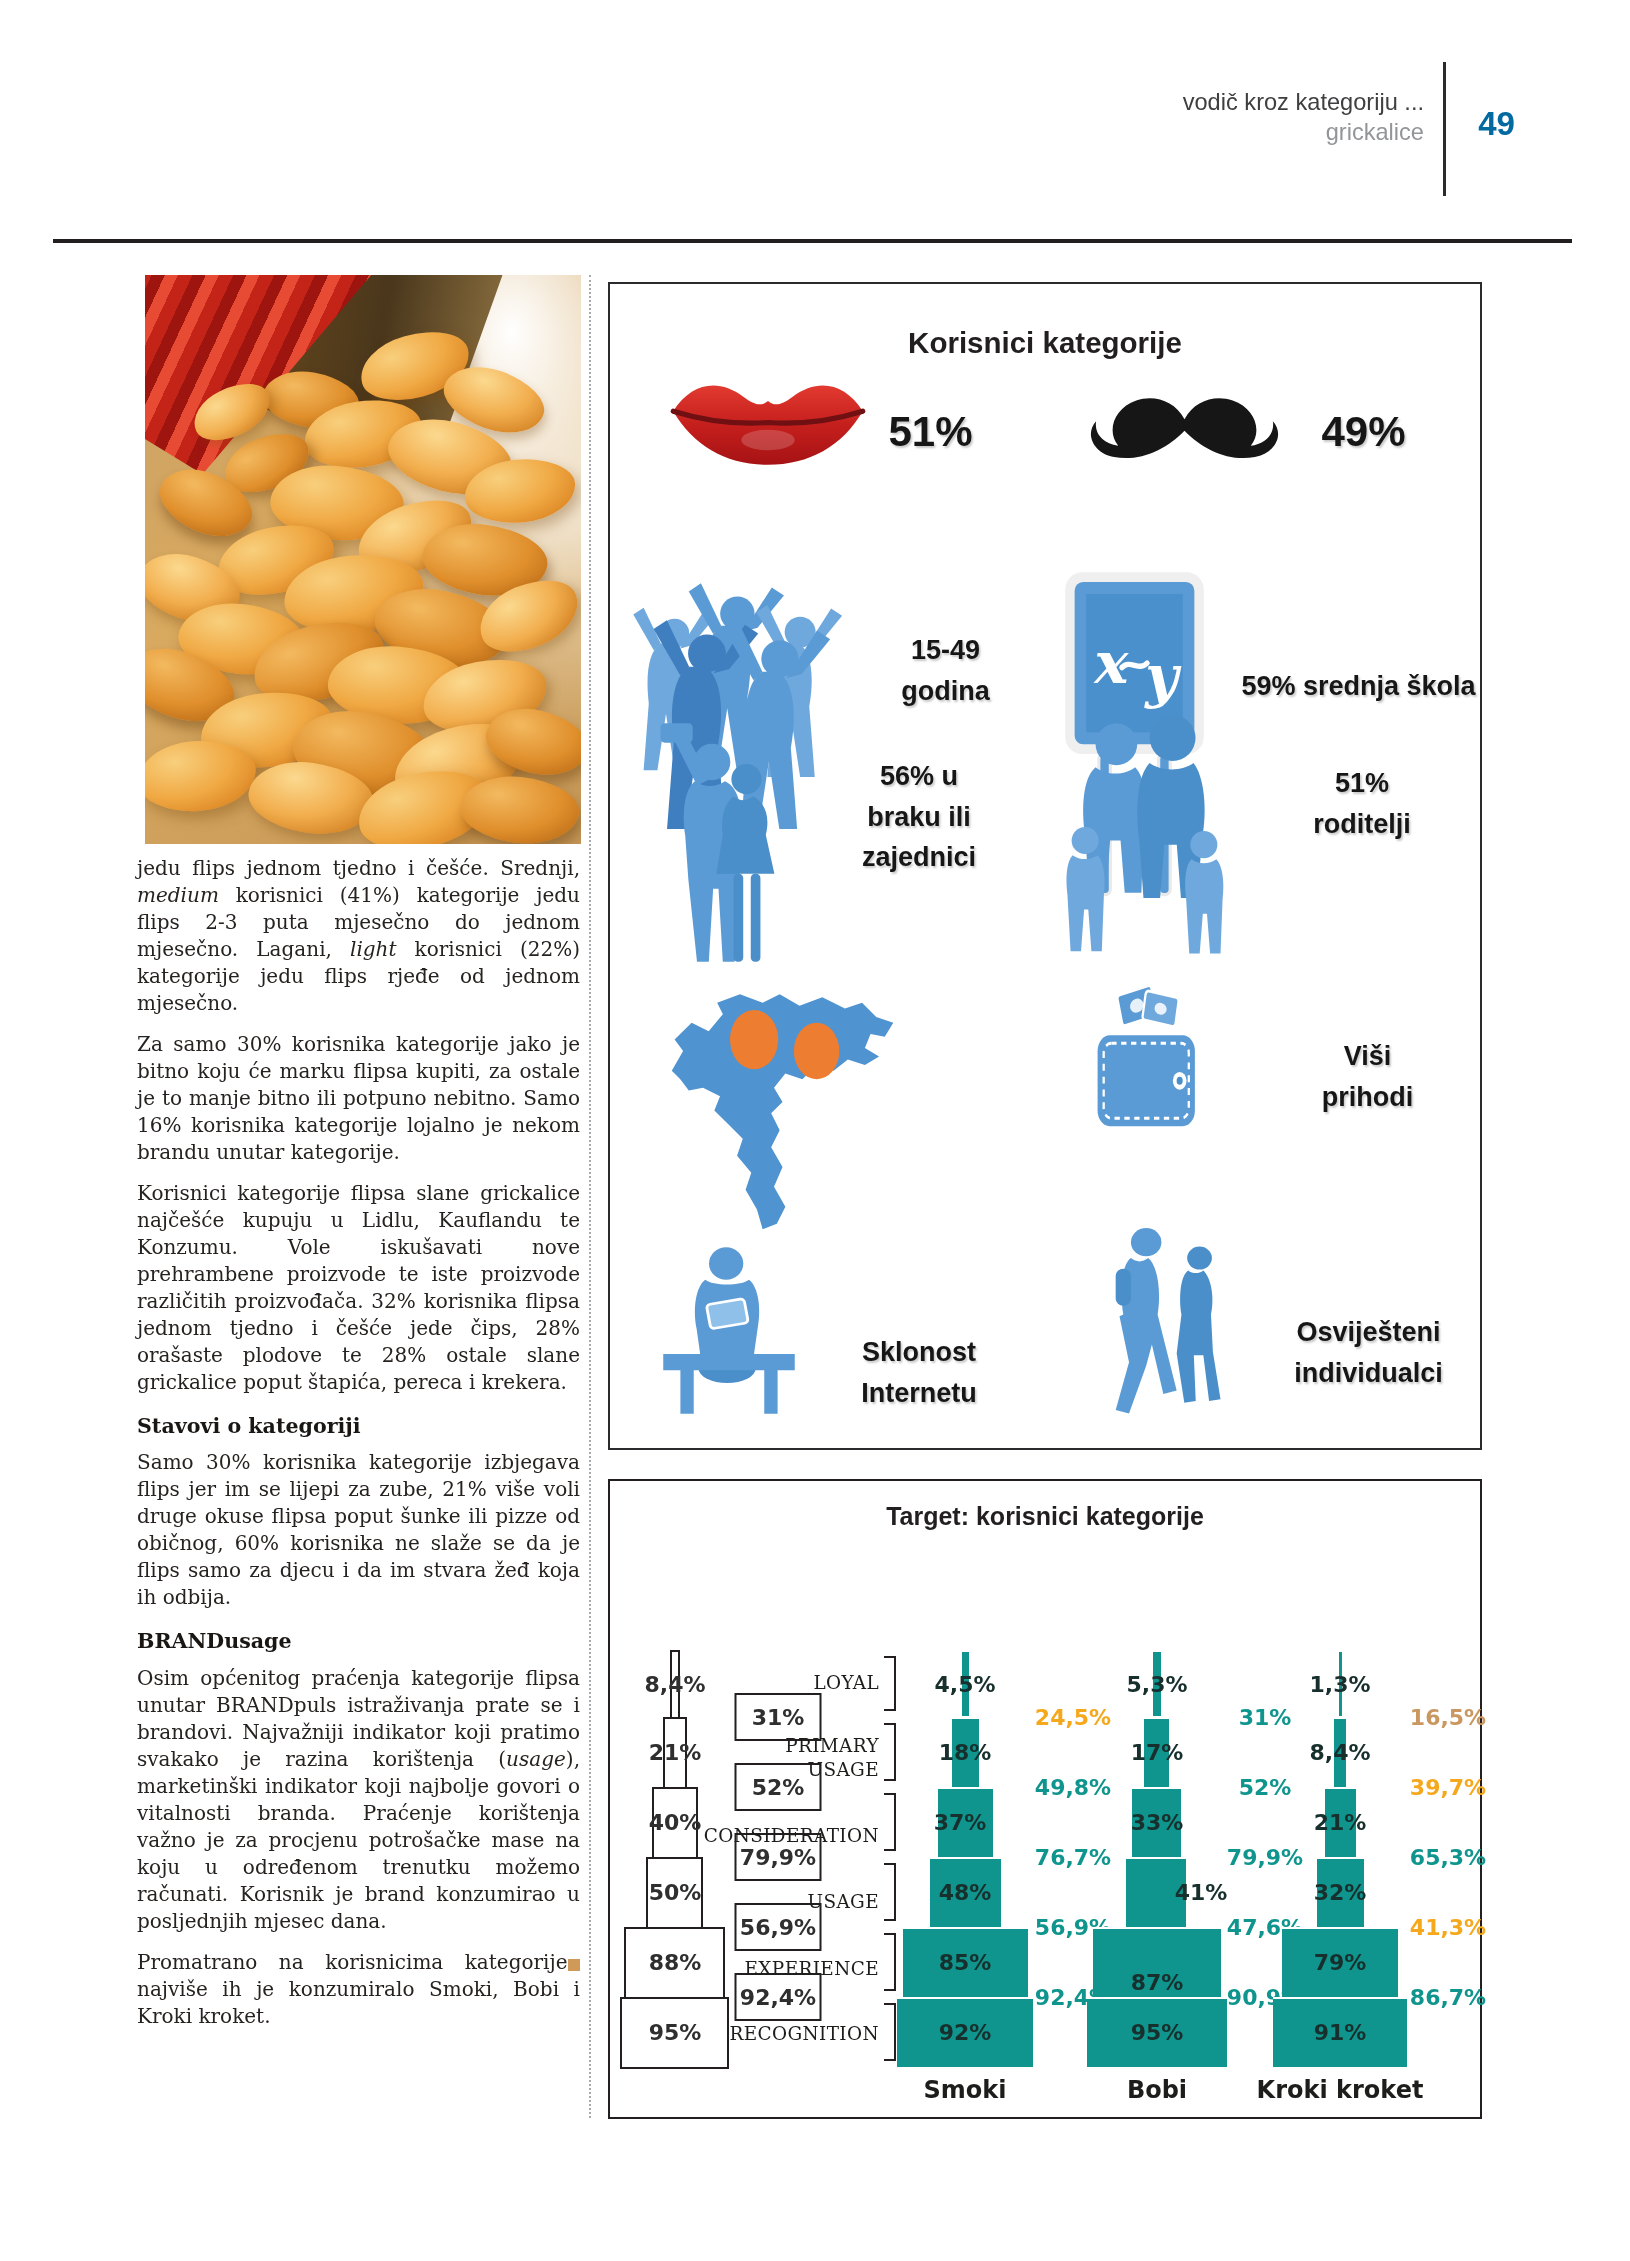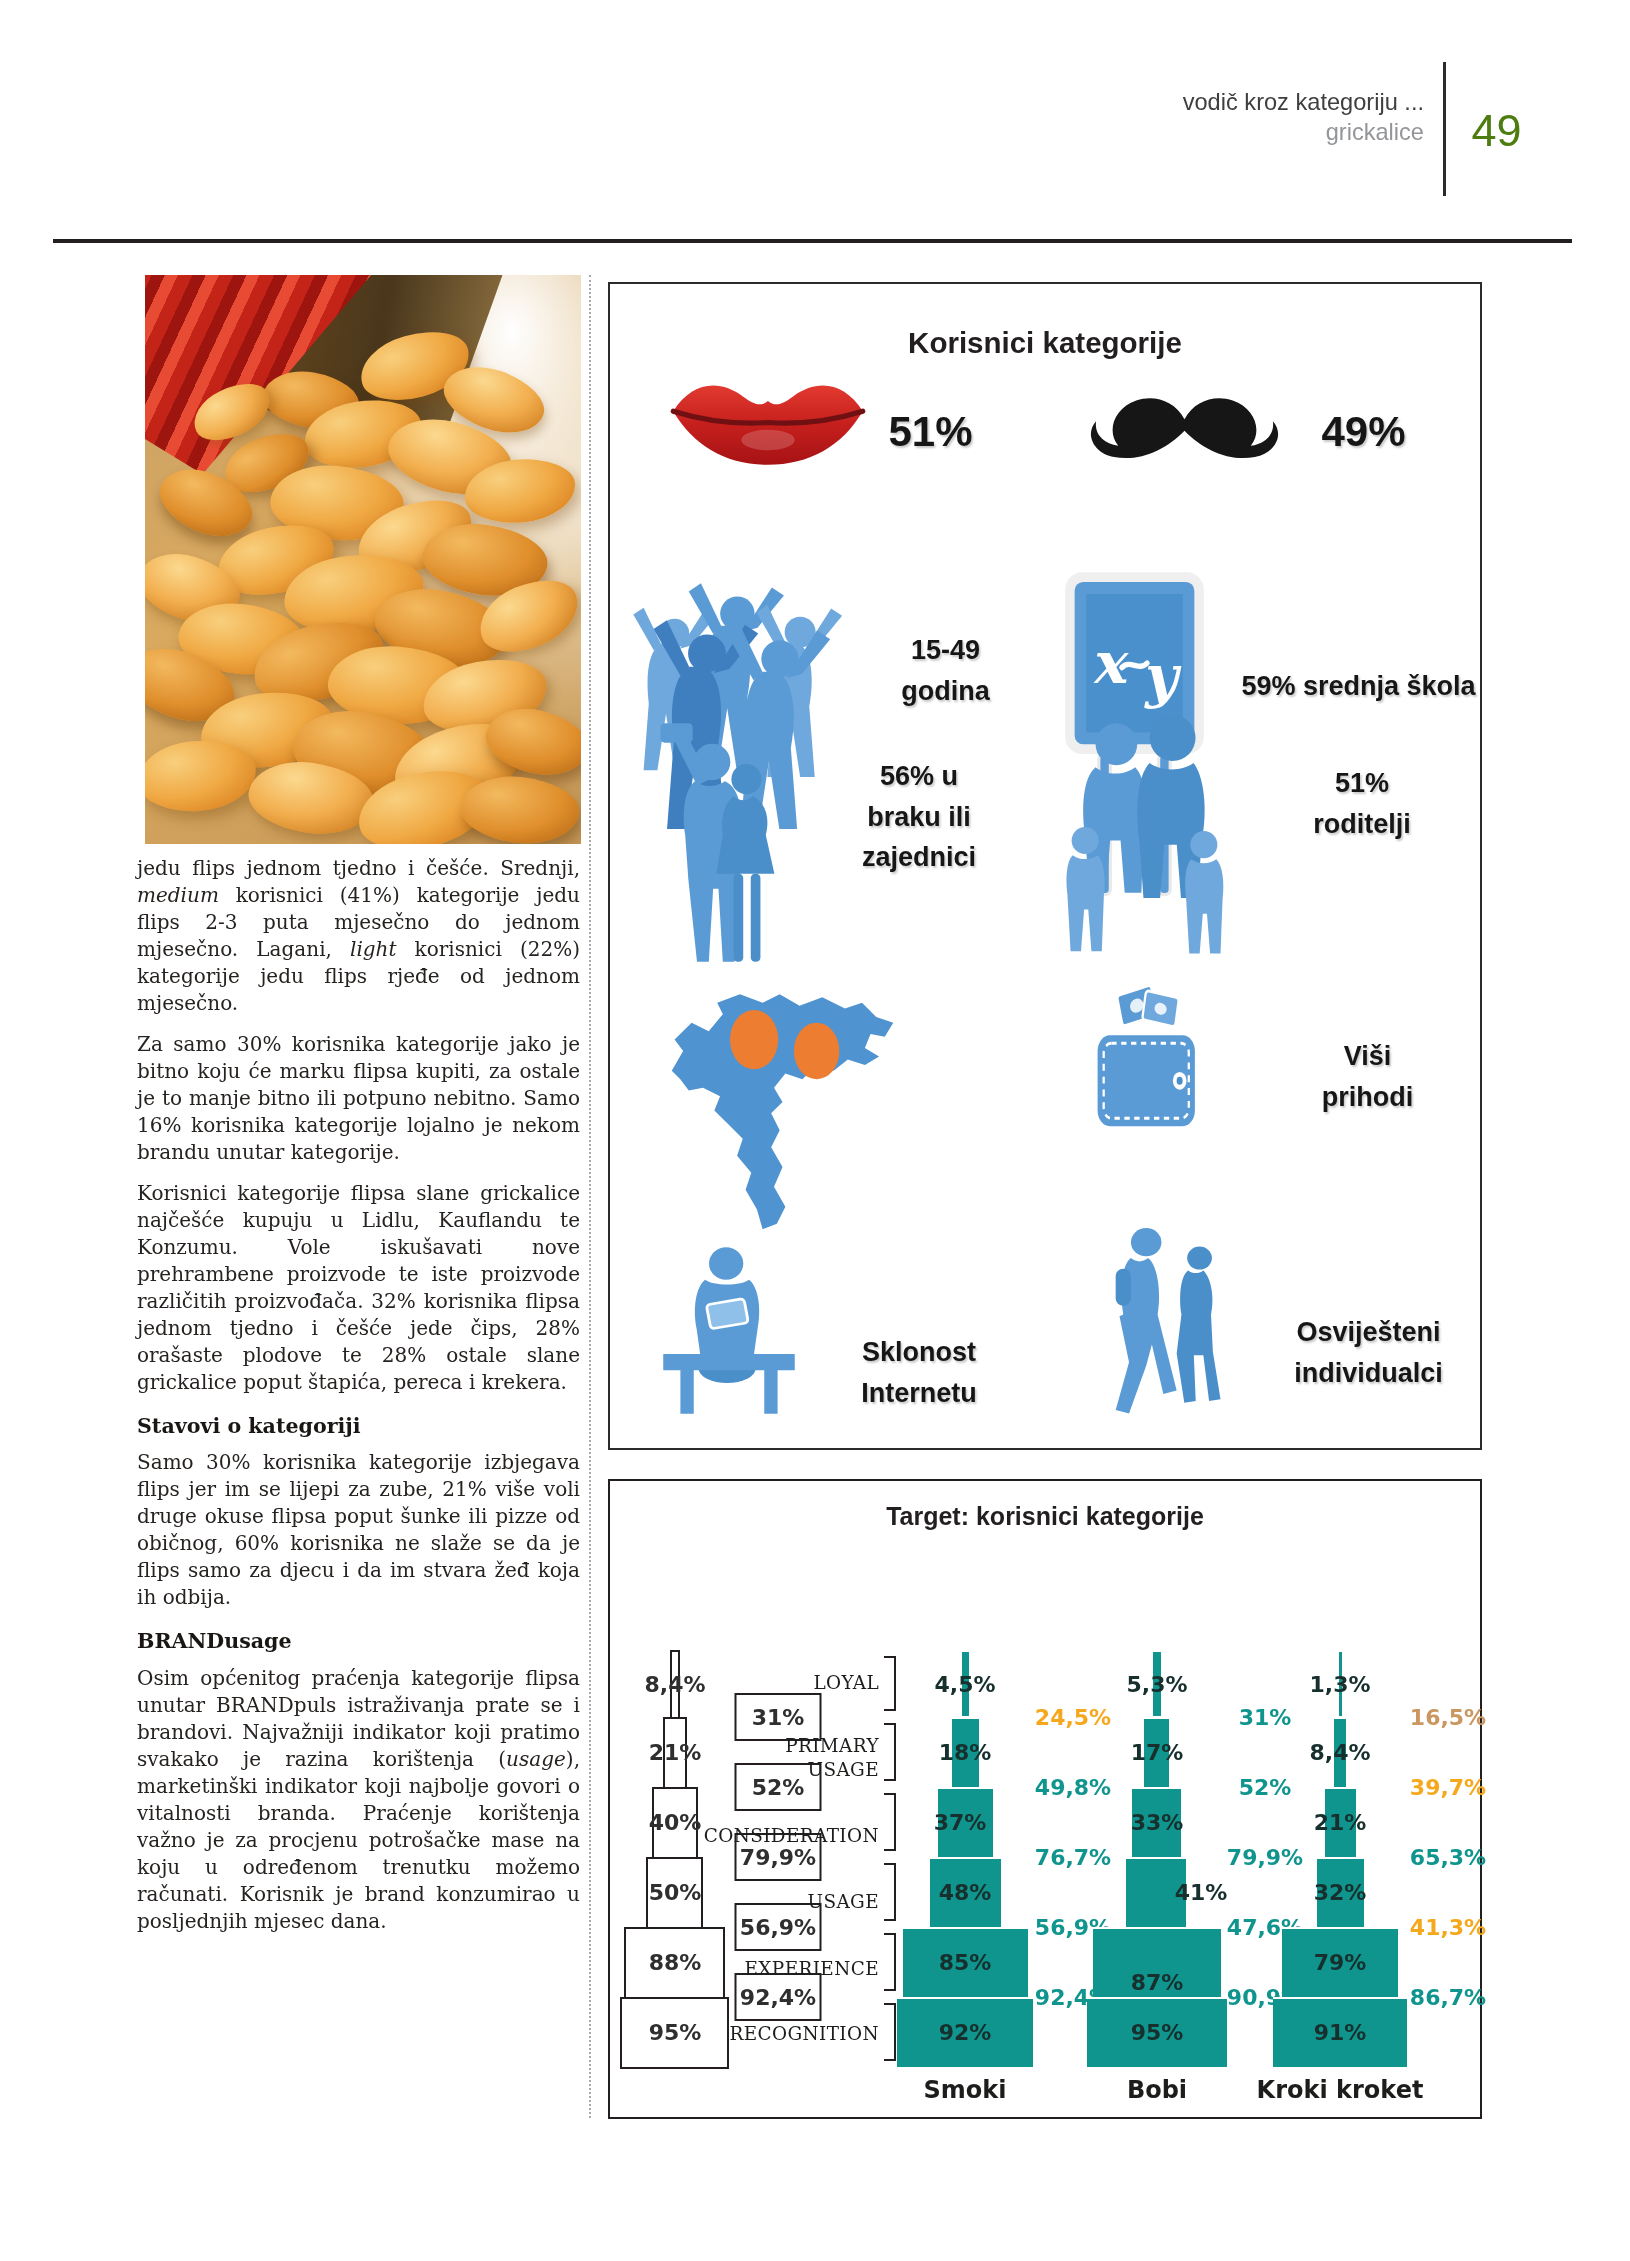--- a/index.html
+++ b/index.html
@@ -3,21 +3,21 @@
 <meta charset="utf-8">
 <style>
   html,body{margin:0;padding:0;background:#ffffff;}
   .page{position:relative;width:1631px;height:2261px;background:#fff;font-family:"Liberation Sans",sans-serif;overflow:hidden;}
 
   
   .hdr-block{position:absolute;left:973px;top:87px;width:451px;text-align:right;line-height:1.28;}
   .hdr-line1{font-size:23.6px;color:#3f3f41;}
   .hdr-line2{font-size:23.6px;color:#939598;}
   .hdr-divider{position:absolute;left:1443px;top:62px;width:2.9px;height:134px;background:#2b2b2d;}
-  .page-num{position:absolute;left:1456px;top:105px;width:81px;text-align:center;font-size:45px;font-weight:normal;color:#4d7c0f;}
+  .page-num{position:absolute;left:1456px;top:105px;width:81px;text-align:center;font-size:33px;font-weight:bold;color:#0369a1;}
   .top-rule{position:absolute;left:53px;top:239px;width:1519px;height:3.7px;background:#231f20;}
 
   
   .photo{position:absolute;left:145px;top:275px;width:436px;height:569px;overflow:hidden;
     background:
       radial-gradient(ellipse at 84% 10%, #ffffff 0%, rgba(255,255,255,0) 40%),
       radial-gradient(ellipse at 98% 42%, #ecd9ba 0%, rgba(236,217,186,0) 50%),
       linear-gradient(150deg,#c9a066,#d8a95f 45%,#c49758);}
   .bag-dark{position:absolute;left:16%;top:0;width:66%;height:34%;
     background:linear-gradient(100deg,#6b4a1e,#3c2a10 55%,#8a6a33);
@@ -115,20 +115,21 @@
     </div>
 
   <div class="body-text" id="bodyText">
       <p class="body-p"><span>jedu flips jednom tjedno i češće. Srednji, </span><em>medium</em><span> korisnici (41%) kategorije jedu flips 2-3 puta mjesečno do jednom mjesečno. Lagani, </span><em>light</em><span> korisnici (22%) kategorije jedu flips rjeđe od jednom mjesečno.</span></p>
       <p class="body-p"><span>Za samo 30% korisnika kategorije jako je bitno koju će marku flipsa kupiti, za ostale je to manje bitno ili potpuno nebitno. Samo 16% korisnika kategorije lojalno je nekom brandu unutar kategorije.</span></p>
       <p class="body-p"><span>Korisnici kategorije flipsa slane grickalice najčešće kupuju u Lidlu, Kauflandu te Konzumu. Vole iskušavati nove prehrambene proizvode te iste proizvode različitih proizvođača. 32% korisnika flipsa jednom tjedno i češće jede čips, 28% orašaste plodove te 28% ostale slane grickalice poput štapića, pereca i krekera.</span></p>
       <h3 class="body-h"><span>Stavovi o kategoriji</span></h3>
       <p class="body-p"><span>Samo 30% korisnika kategorije izbjegava flips jer im se lijepi za zube, 21% više voli druge okuse flipsa poput šunke ili pizze od običnog, 60% korisnika ne slaže se da je flips samo za djecu i da im stvara žeđ koja ih odbija.</span></p>
       <h3 class="body-h"><span>BRANDusage</span></h3>
       <p class="body-p"><span>Osim općenitog praćenja kategorije flipsa unutar BRANDpuls istraživanja prate se i brandovi. Najvažniji indikator koji pratimo svakako je razina korištenja (</span><em>usage</em><span>), marketinški indikator koji najbolje govori o vitalnosti branda. Praćenje korištenja važno je za procjenu potrošačke mase na koju u određenom trenutku možemo računati. Korisnik je brand konzumirao u posljednjih mjesec dana.</span></p>
+      <p class="body-p"><span class="endmark"></span><span>Promatrano na korisnicima kategorije najviše ih je konzumiralo Smoki, Bobi i Kroki kroket.</span></p>
     </div>
 
   <div class="col-sep"></div>
 
   <section class="info-panel" id="infoPanel">
     <h2 class="info-title">Korisnici kategorije</h2>
   <div class="info-icon" style="left: 55px; top: 86px; width: 206px; height: 103px;">
         <svg viewBox="0 0 200 100" preserveAspectRatio="none">
           <defs>
             <linearGradient id="lg1" x1="0" y1="0" x2="0" y2="1">

